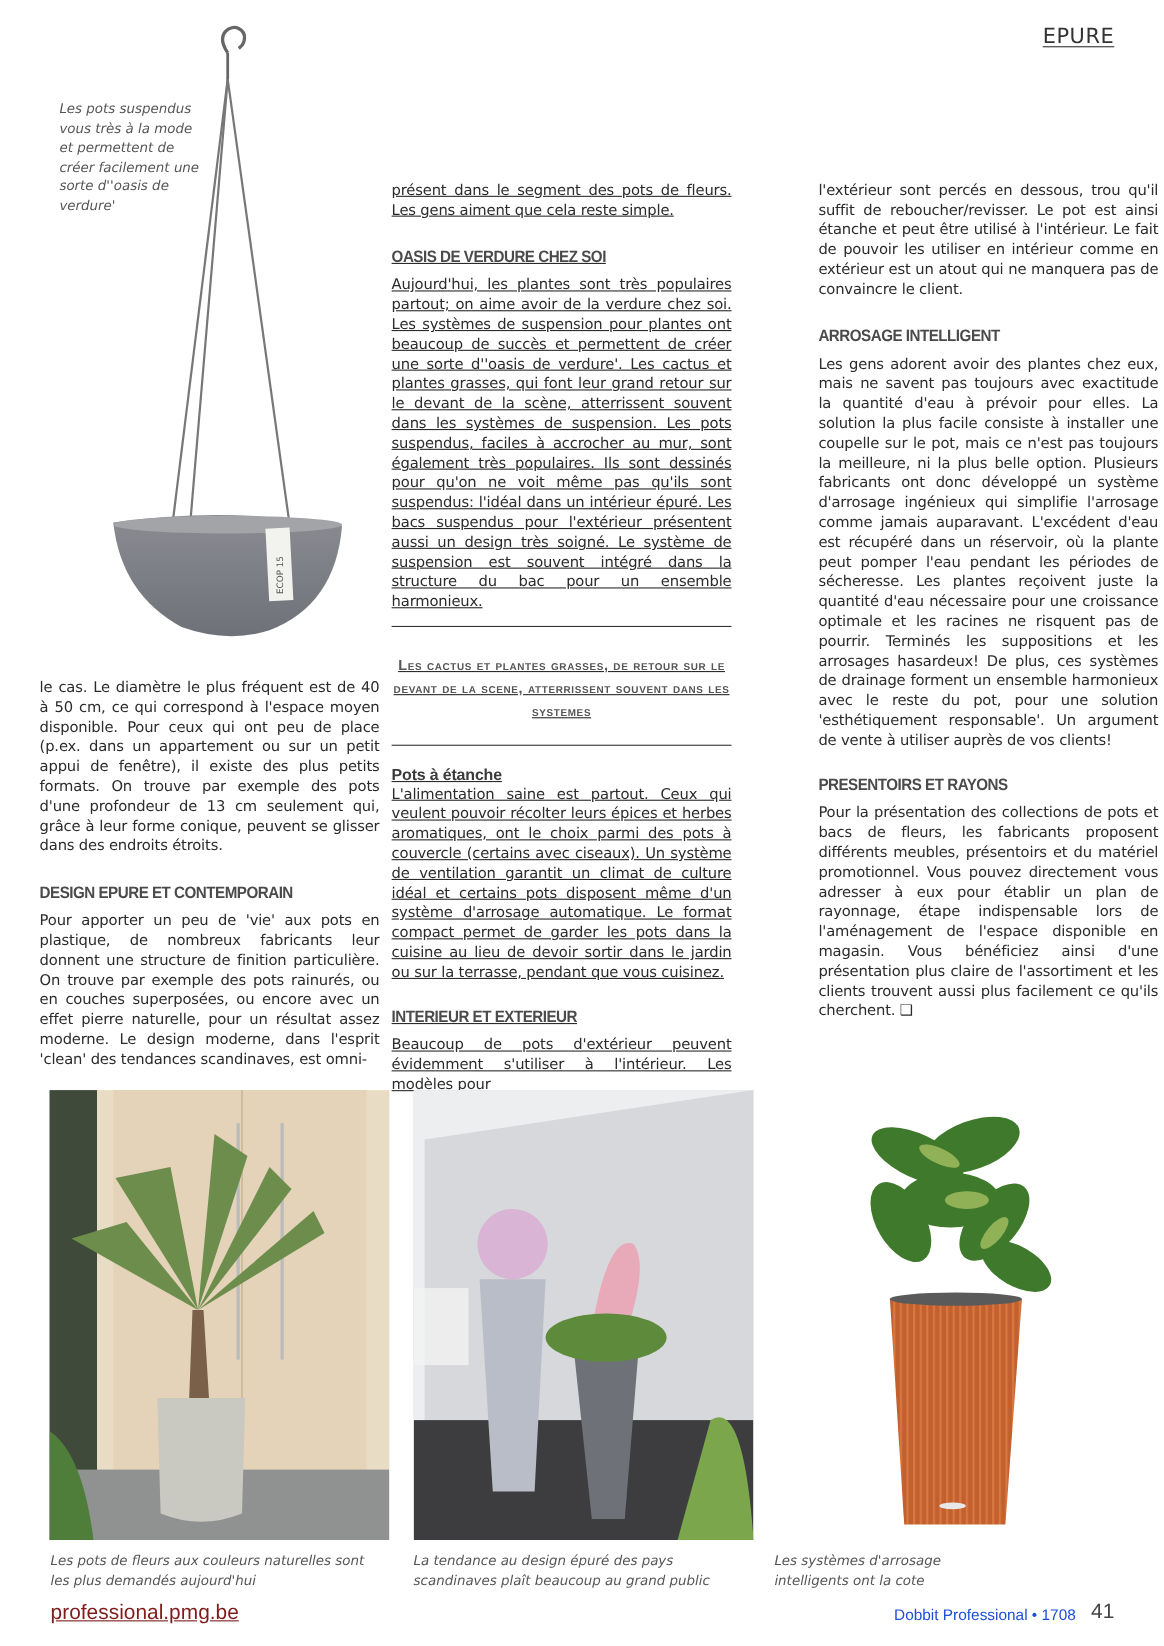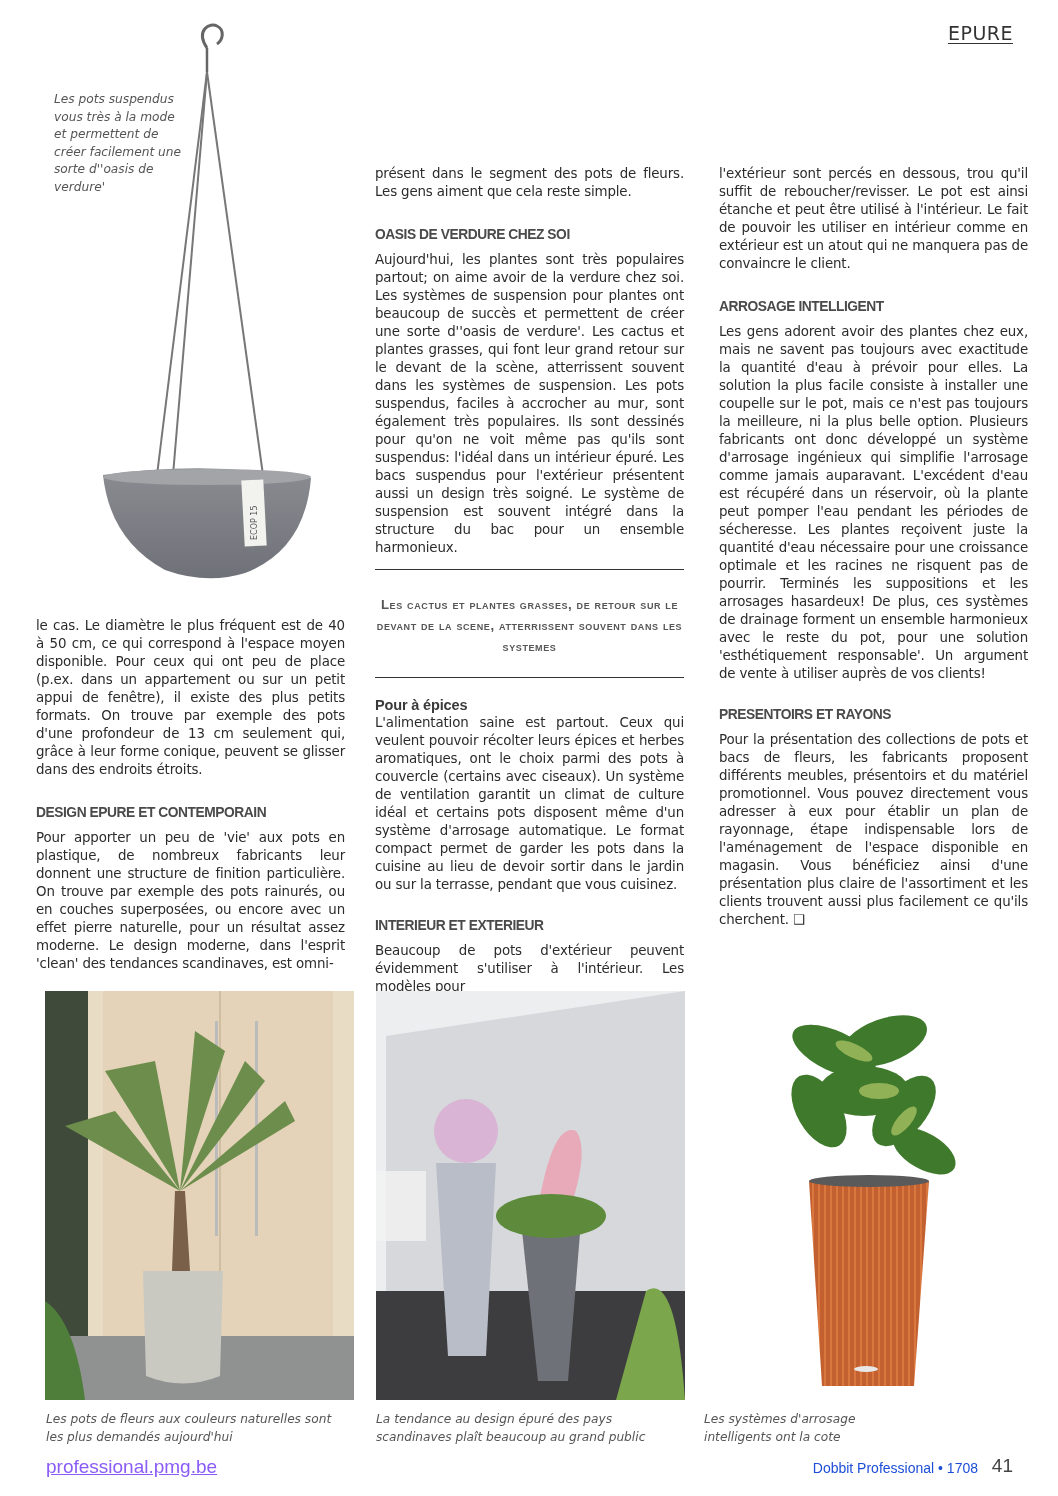--- a/index.html
+++ b/index.html
@@ -14,21 +14,21 @@
   .heading { font-weight: bold; font-size: 15px; color: #4a4a4a; margin: 0 0 8px 0;
              letter-spacing: -0.5px; font-family: "Liberation Sans", sans-serif; transform: scaleX(0.92); transform-origin: left; }
   .subheading { font-weight: bold; font-size: 14.5px; color: #3a3a3a; margin: 0;
                 font-family: "Liberation Sans", sans-serif; }
   .caption { font-style: italic; font-size: 12.2px; line-height: 18px; color: #555; }
   .credits { font-style: italic; font-size: 13.4px; line-height: 18px; color: #333; text-align: justify; }
   .pullquote { text-align: center; font-variant: small-caps; font-weight: bold; color: #555;
                font-size: 13.2px; line-height: 21px; letter-spacing: 0.6px; font-family: "Liberation Sans", sans-serif; }
   .rule { height: 0; border-top: 1.5px solid #333; }
   .photo { overflow: hidden; }
-  .footer-url { left: 46px; top: 1456px; font-size: 19px; color: #8b5cf6; text-decoration: underline;
+  .footer-url { left: 46px; top: 1456px; font-size: 19px; color: #7f1d1d; text-decoration: underline;
                 font-family: "Liberation Sans", sans-serif; }
   .footer-mag { right: 80px; top: 1460px; font-size: 14px; color: #1d4ed8; font-family: "Liberation Sans", sans-serif; }
   .footer-page { right: 45px; top: 1455px; font-size: 19px; color: #444; font-family: "Liberation Sans", sans-serif; }
 </style>
 </head>
 <body>
 
 <div class="abs section-tag">EPURE</div>
 
 <div class="abs" style="left:95px; top:20px; width:240px; height:570px;">
@@ -52,34 +52,34 @@
 </div>
 
 <div class="abs caption" style="left:54px; top:91px; width:135px; line-height:17.5px;">Les pots suspendus vous très à la mode et permettent de créer facilement une sorte d''oasis de verdure'</div>
 
 <div class="abs body-text" style="left:36px; top:617px; width:309px;">
   <p>le cas. Le diamètre le plus fréquent est de 40 à 50 cm, ce qui correspond à l'espace moyen disponible. Pour ceux qui ont peu de place (p.ex. dans un appartement ou sur un petit appui de fenêtre), il existe des plus petits formats. On trouve par exemple des pots d'une profondeur de 13 cm seulement qui, grâce à leur forme conique, peuvent se glisser dans des endroits étroits.</p>
   <h2 class="heading" style="margin-top:24px;">DESIGN EPURE ET CONTEMPORAIN</h2>
   <p>Pour apporter un peu de 'vie' aux pots en plastique, de nombreux fabricants leur donnent une structure de finition particulière. On trouve par exemple des pots rainurés, ou en couches superposées, ou encore avec un effet pierre naturelle, pour un résultat assez moderne. Le design moderne, dans l'esprit 'clean' des tendances scandinaves, est omni-</p>
 </div>
 
-<div class="abs body-text" style="left:375px; top:165px; width:309px;">
+<div class="abs body-text" style="left:356px; top:165px; width:309px;text-decoration:underline;">
   <p>présent dans le segment des pots de fleurs. Les gens aiment que cela reste simple.</p>
   <h2 class="heading" style="margin-top:24px;">OASIS DE VERDURE CHEZ SOI</h2>
   <p>Aujourd'hui, les plantes sont très populaires partout; on aime avoir de la verdure chez soi. Les systèmes de suspension pour plantes ont beaucoup de succès et permettent de créer une sorte d''oasis de verdure'. Les cactus et plantes grasses, qui font leur grand retour sur le devant de la scène, atterrissent souvent dans les systèmes de suspension. Les pots suspendus, faciles à accrocher au mur, sont également très populaires. Ils sont dessinés pour qu'on ne voit même pas qu'ils sont suspendus: l'idéal dans un intérieur épuré. Les bacs suspendus pour l'extérieur présentent aussi un design très soigné. Le système de suspension est souvent intégré dans la structure du bac pour un ensemble harmonieux.</p>
   <div class="rule" style="margin-top:12px;"></div>
   <div class="pullquote" style="margin:24px 0 20px;">Les cactus et plantes grasses, de retour sur le devant de la scene, atterrissent souvent dans les systemes</div>
   <div class="rule"></div>
-  <h3 class="subheading" style="margin-top:18px;">Pour à épices</h3>
+  <h3 class="subheading" style="margin-top:18px;">Pots à étanche</h3>
   <p>L'alimentation saine est partout. Ceux qui veulent pouvoir récolter leurs épices et herbes aromatiques, ont le choix parmi des pots à couvercle (certains avec ciseaux). Un système de ventilation garantit un climat de culture idéal et certains pots disposent même d'un système d'arrosage automatique. Le format compact permet de garder les pots dans la cuisine au lieu de devoir sortir dans le jardin ou sur la terrasse, pendant que vous cuisinez.</p>
   <h2 class="heading" style="margin-top:22px;">INTERIEUR ET EXTERIEUR</h2>
   <p>Beaucoup de pots d'extérieur peuvent évidemment s'utiliser à l'intérieur. Les modèles pour</p>
 </div>
 
-<div class="abs body-text" style="left:719px; top:165px; width:309px;">
+<div class="abs body-text" style="left:744px; top:165px; width:309px;">
   <p>l'extérieur sont percés en dessous, trou qu'il suffit de reboucher/revisser. Le pot est ainsi étanche et peut être utilisé à l'intérieur. Le fait de pouvoir les utiliser en intérieur comme en extérieur est un atout qui ne manquera pas de convaincre le client.</p>
   <h2 class="heading" style="margin-top:24px;">ARROSAGE INTELLIGENT</h2>
   <p>Les gens adorent avoir des plantes chez eux, mais ne savent pas toujours avec exactitude la quantité d'eau à prévoir pour elles. La solution la plus facile consiste à installer une coupelle sur le pot, mais ce n'est pas toujours la meilleure, ni la plus belle option. Plusieurs fabricants ont donc développé un système d'arrosage ingénieux qui simplifie l'arrosage comme jamais auparavant. L'excédent d'eau est récupéré dans un réservoir, où la plante peut pomper l'eau pendant les périodes de sécheresse. Les plantes reçoivent juste la quantité d'eau nécessaire pour une croissance optimale et les racines ne risquent pas de pourrir. Terminés les suppositions et les arrosages hasardeux! De plus, ces systèmes de drainage forment un ensemble harmonieux avec le reste du pot, pour une solution 'esthétiquement responsable'. Un argument de vente à utiliser auprès de vos clients!</p>
   <h2 class="heading" style="margin-top:22px;">PRESENTOIRS ET RAYONS</h2>
   <p>
     <span>Pour la présentation des collections de pots et bacs de fleurs, les fabricants proposent différents meubles, présentoirs et du matériel promotionnel. Vous pouvez directement vous adresser à eux pour établir un plan de rayonnage, étape indispensable lors de l'aménagement de l'espace disponible en magasin. Vous bénéficiez ainsi d'une présentation plus claire de l'assortiment et les clients trouvent aussi plus facilement ce qu'ils cherchent.</span>
     <span>❑</span>
   </p>
 </div>
 

